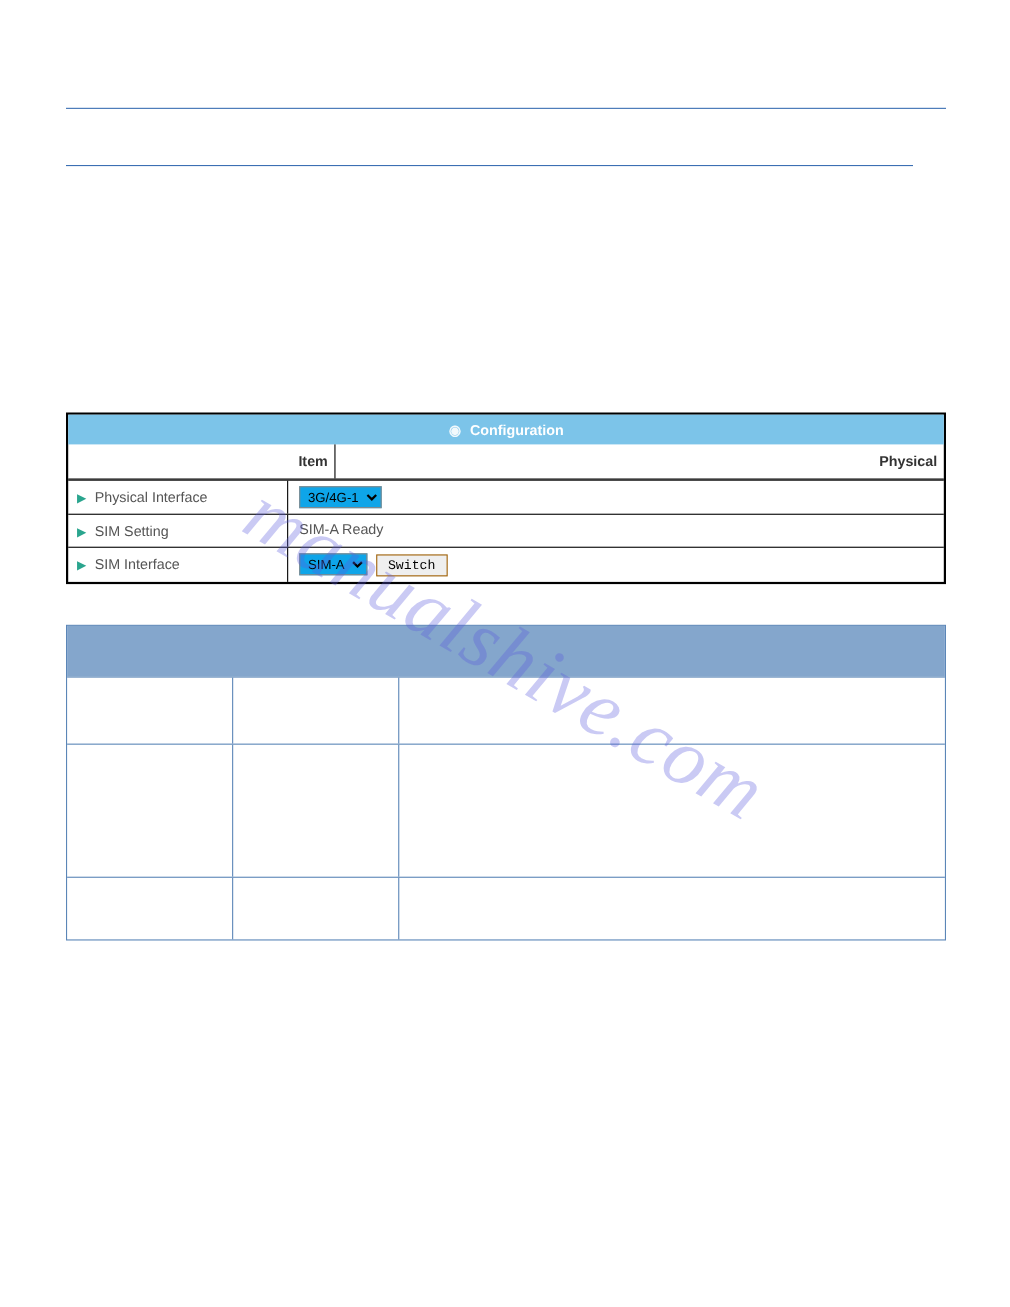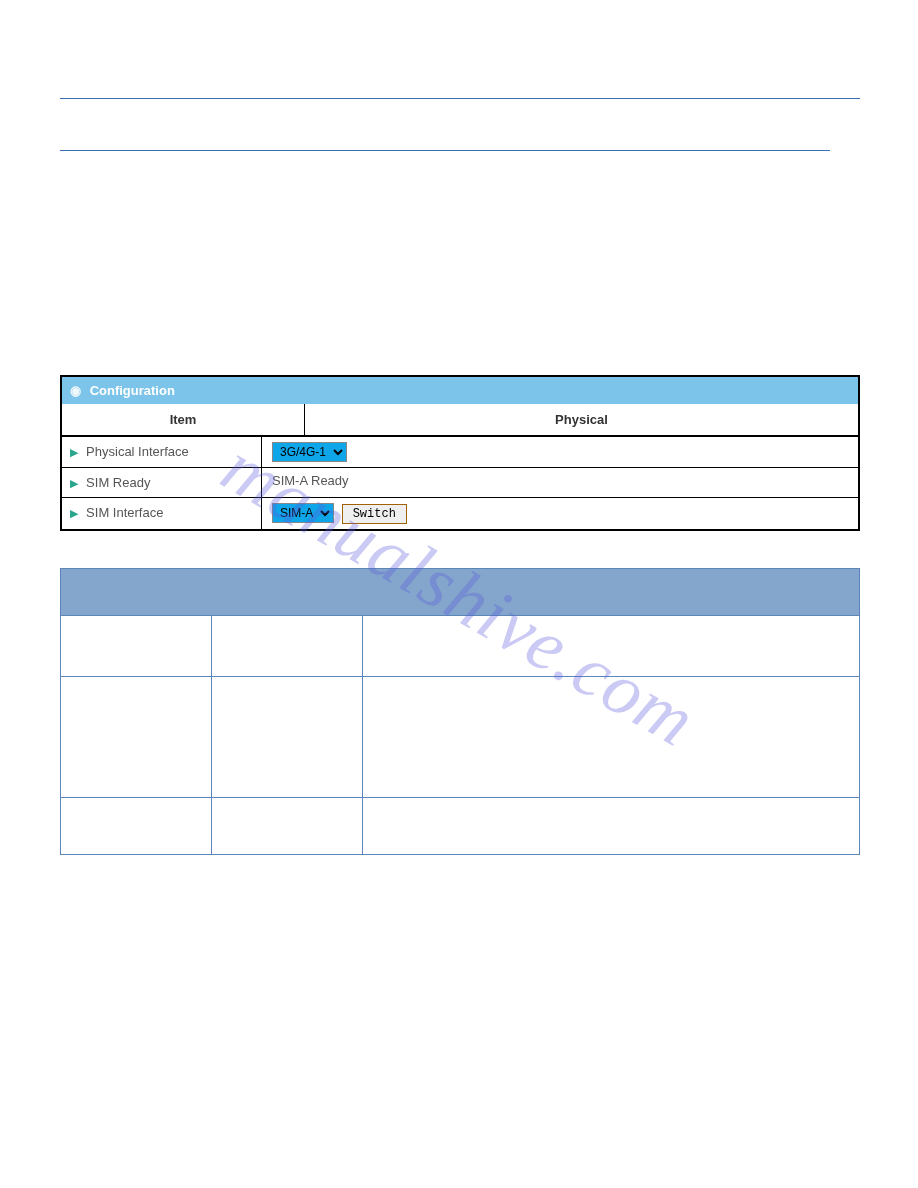--- a/index.html
+++ b/index.html
@@ -36,33 +36,34 @@
     width: 800px;
     border: 2px solid #000;
     box-sizing: border-box;
   }
   .config-header {
     background: #7cc4e9;
     color: #ffffff;
     font-weight: bold;
     padding: 6px 8px;
     font-size: 13px;
+    text-align: center;
   }
   .config-header .gear {
     display: inline-block;
     width: 12px;
     margin-right: 4px;
     opacity: 0.9;
   }
   .cols {
     display: flex;
     border-bottom: 1px solid #000;
   }
   .cols .col-item, .cols .col-set {
-    text-align: center;
+    text-align: right;
     font-weight: bold;
     padding: 8px 6px;
   }
   .col-item { width: 230px; border-right: 1px solid #000; }
   .col-set  { flex: 1; }
 
   .row {
     display: flex;
     border-top: 1px solid #000;
   }
@@ -168,21 +169,21 @@
       <div class="cell-value">
         <select class="sel">
           <option>3G/4G-1</option>
         </select>
       </div>
     </div>
 
     <div class="row">
       <div class="cell-label">
         <span class="tri">▶</span>
-        <span>SIM Ready</span>
+        <span>SIM Setting</span>
       </div>
       <div class="cell-value">SIM-A  Ready</div>
     </div>
 
     <div class="row">
       <div class="cell-label">
         <span class="tri">▶</span>
         <span>SIM Interface</span>
       </div>
       <div class="cell-value">

